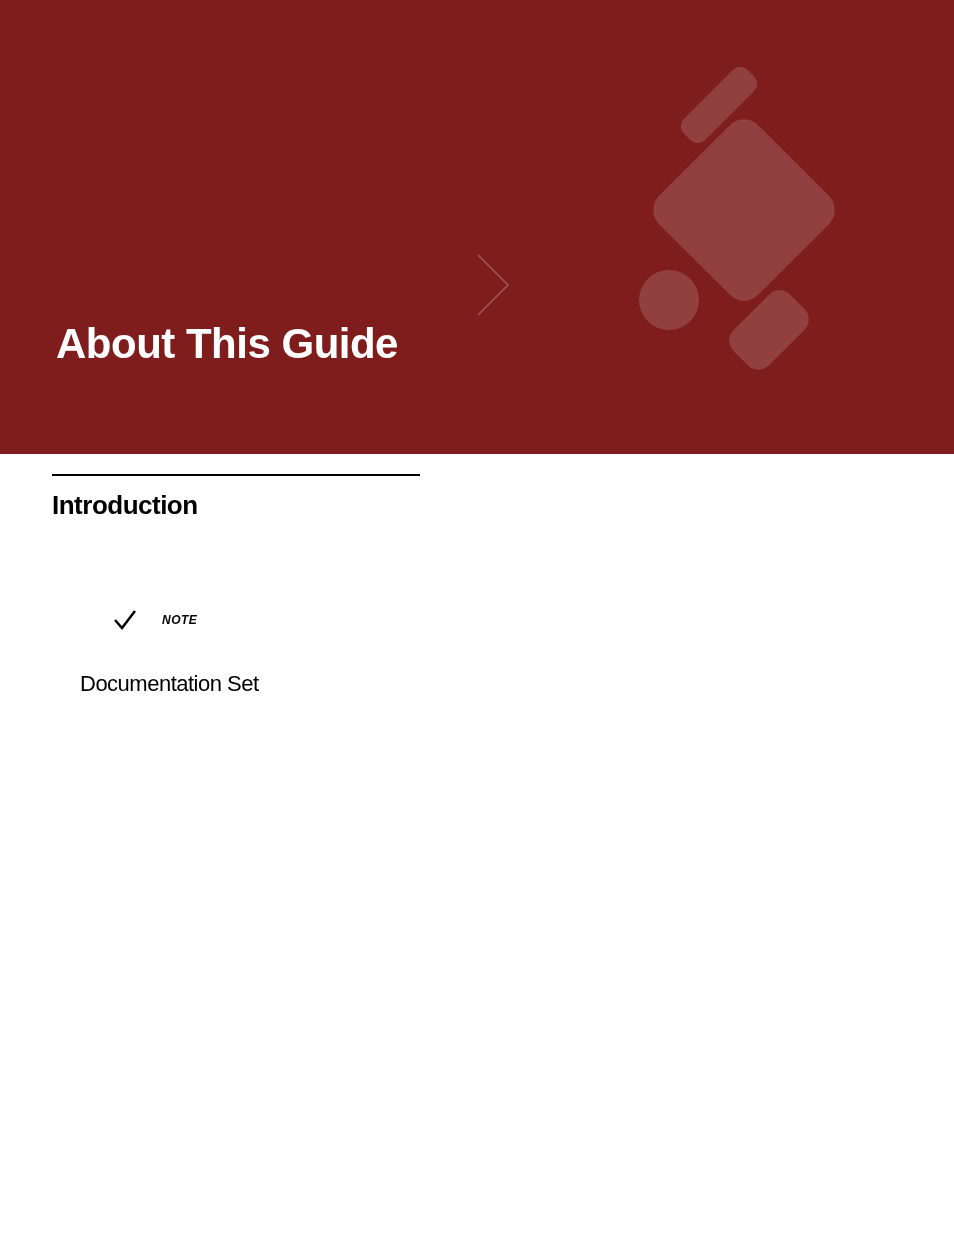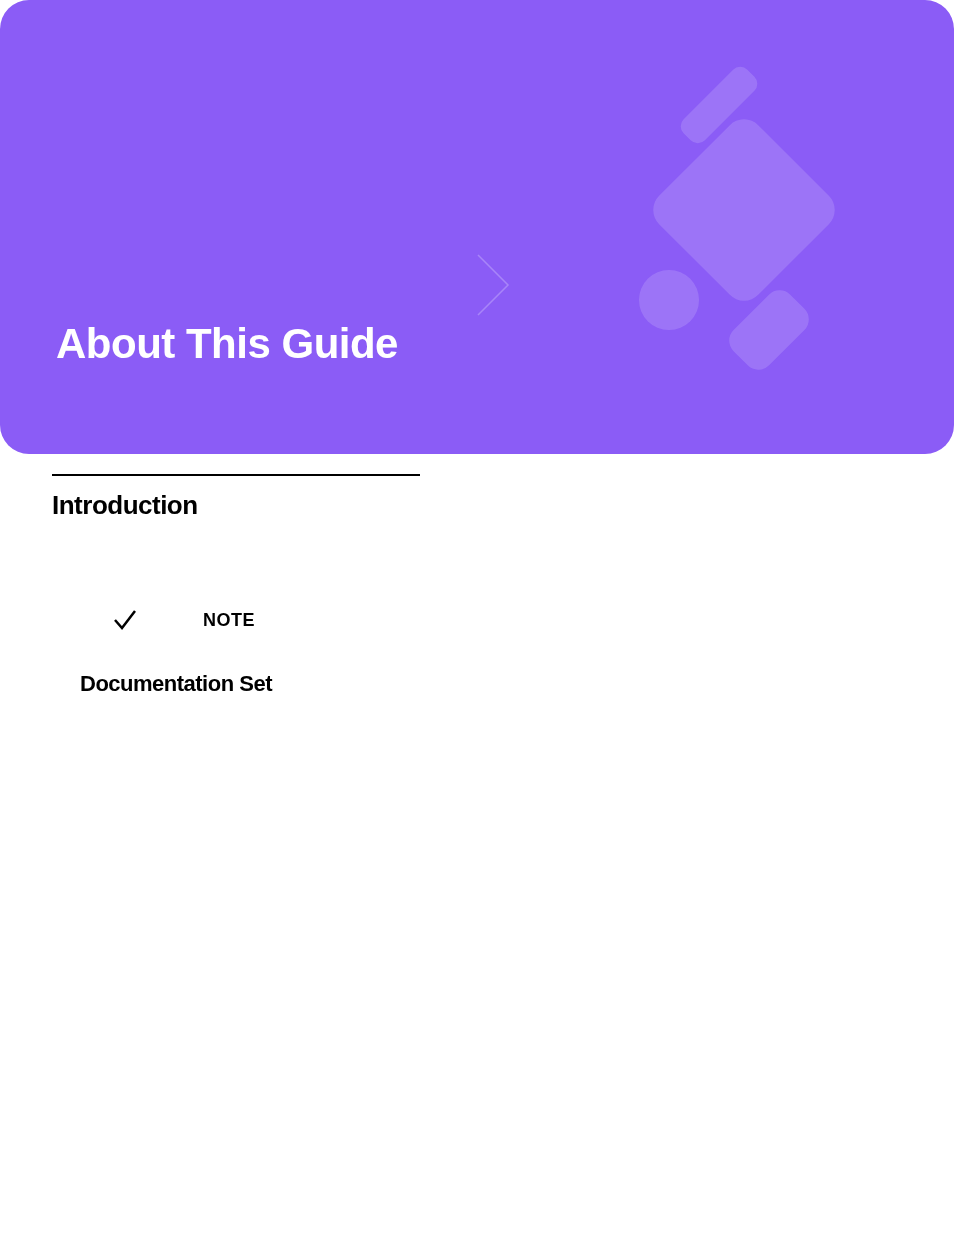--- a/index.html
+++ b/index.html
@@ -13,24 +13,23 @@
       width: 954px;
       height: 1235px;
       background: #fff;
       position: relative;
       overflow: hidden;
     }
     
     .banner {
       width: 100%;
       height: 454px;
-      background: #8b5cf6;
+      background: #7f1d1d;
       position: relative;
       overflow: hidden;
-      border-radius: 29px;
     }
     
     .banner-graphic {
       position: absolute;
       right: 100px;
       top: 50px;
       opacity: 0.15;
     }
     
     .banner-chevron {
@@ -80,32 +79,32 @@
     
     .checkmark {
       width: 26px;
       height: 26px;
       display: flex;
       align-items: center;
       justify-content: center;
     }
     
     .note-label {
-      font-size: 18px;
+      font-size: 12px;
       font-weight: bold;
+      font-style: italic;
       color: #000;
       letter-spacing: 0.5px;
-      margin-left: 41px;
     }
     
     .subsection-heading {
       margin-top: 38px;
       margin-left: 28px;
       font-size: 22px;
-      font-weight: bold;
+      font-weight: normal;
       color: #000;
       letter-spacing: -0.5px;
     }
   </style>
 </head>
 <body>
 
 <div class="banner">
   <div class="banner-graphic">
     <svg width="260" height="350" viewBox="0 0 260 350">

